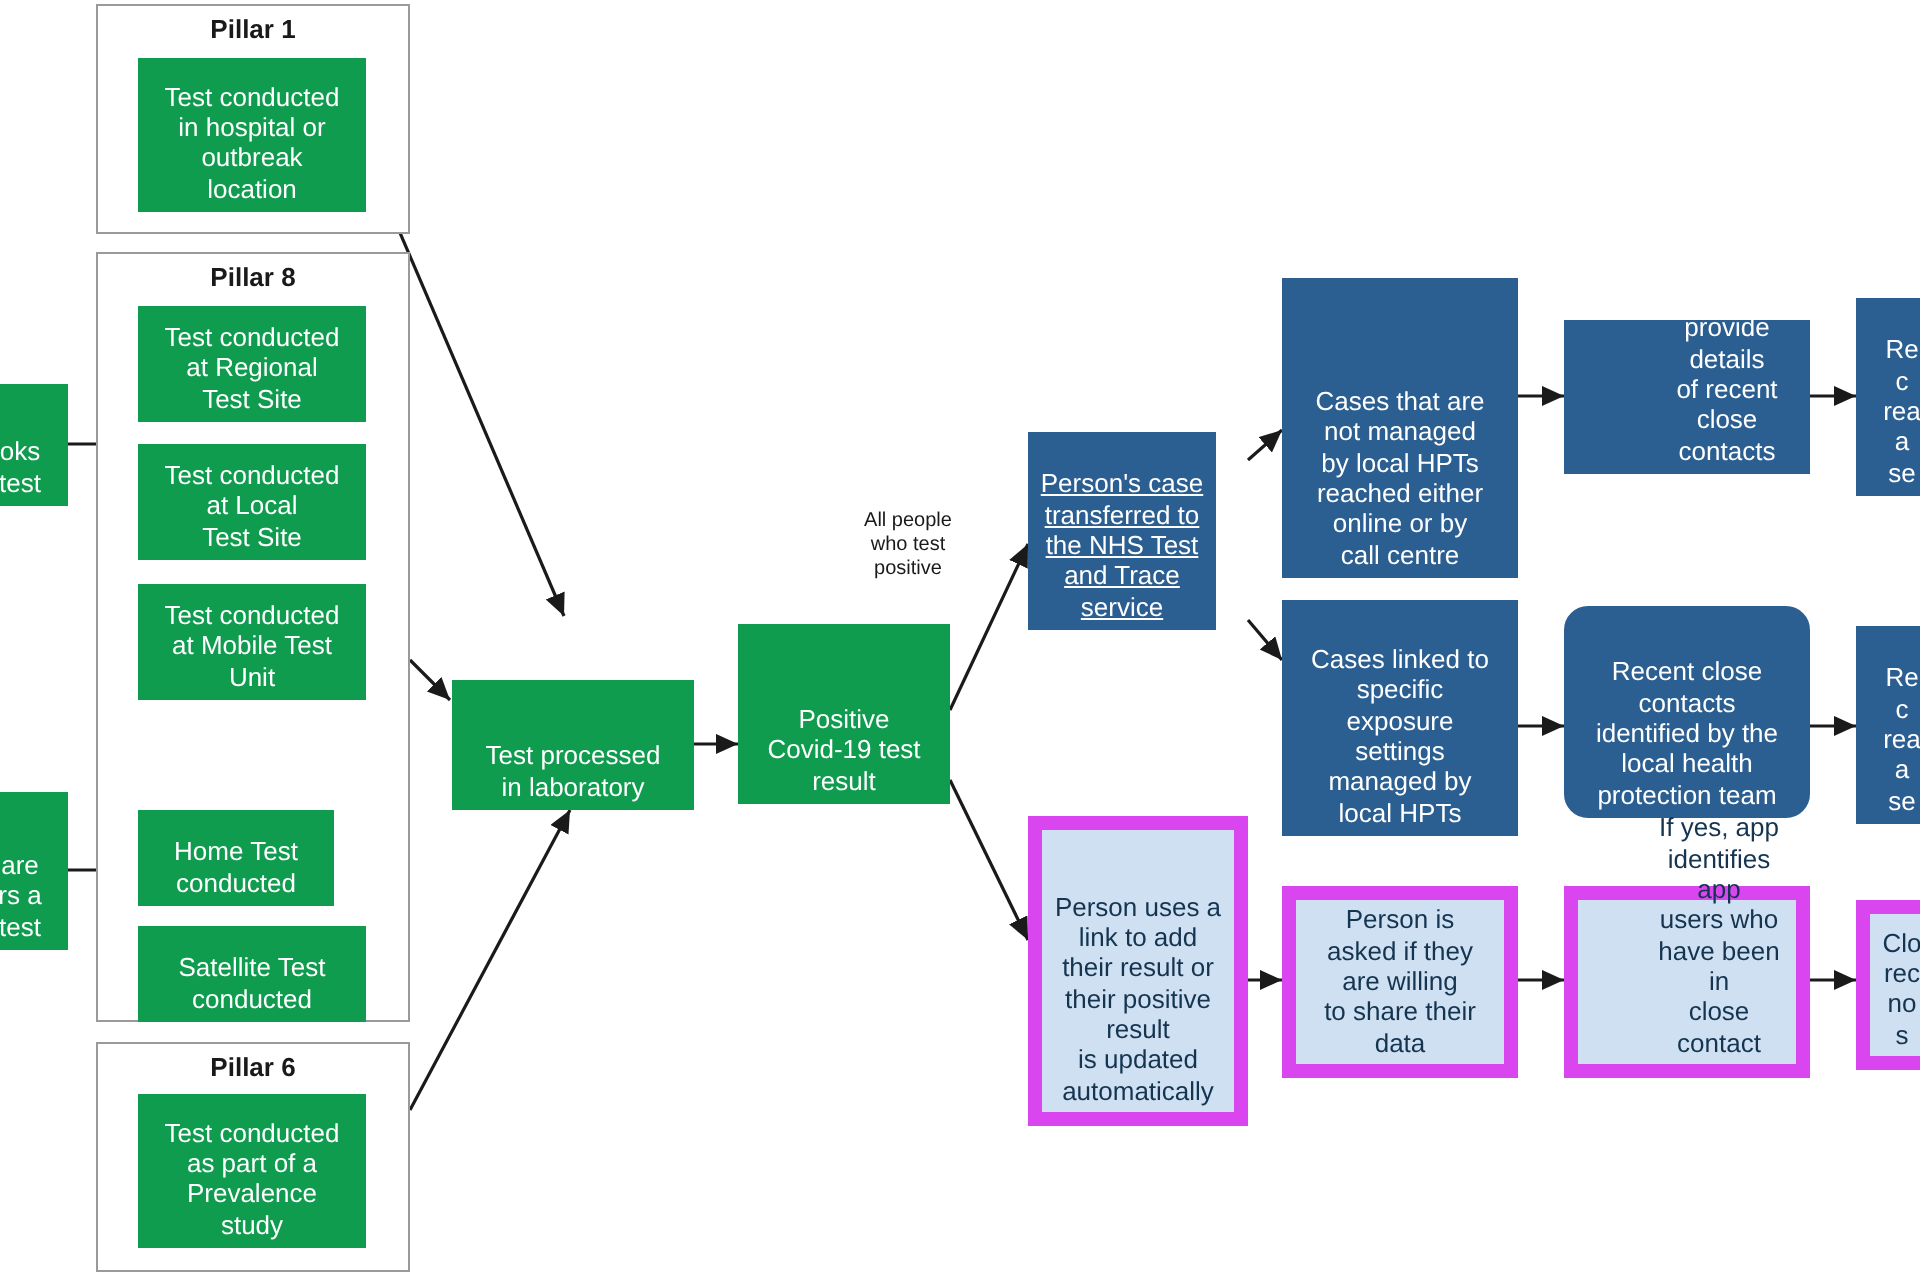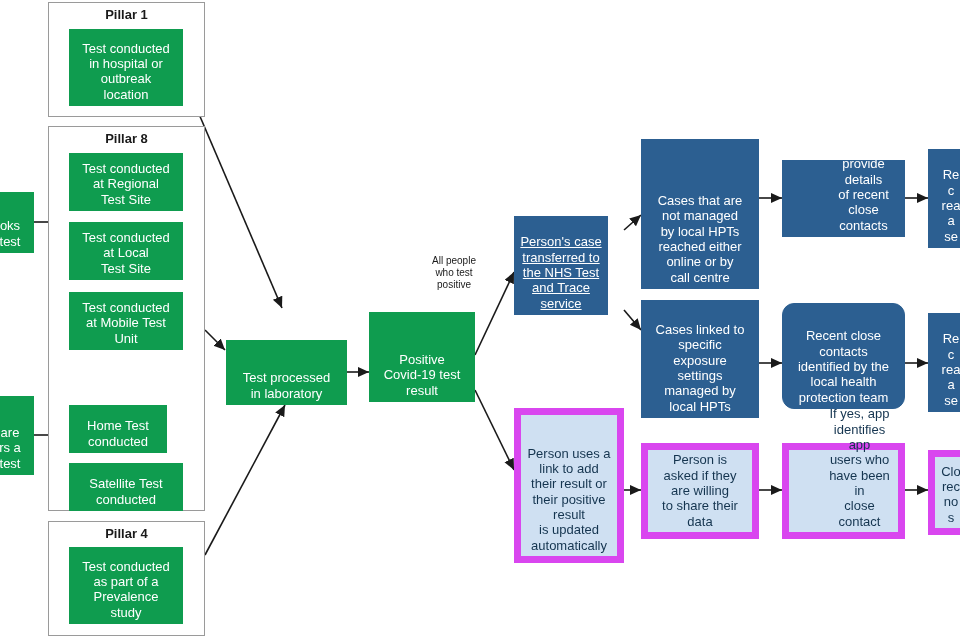--- a/index.html
+++ b/index.html
@@ -131,21 +131,21 @@
     </g>
   </svg>
 
   <div class="group-box" style="left:48px; top:2px; width:157px; height:115px;">
     <div class="group-title">Pillar 1</div>
   </div>
   <div class="group-box" style="left:48px; top:126px; width:157px; height:385px;">
     <div class="group-title">Pillar 8</div>
   </div>
   <div class="group-box" style="left:48px; top:521px; width:157px; height:115px;">
-    <div class="group-title">Pillar 4</div>
+    <div class="group-title">Pillar 6</div>
   </div>
 
   <div class="node green" style="left:-14px; top:192px; width:48px; height:61px;">
     <span>oks<br>test</span>
   </div>
   <div class="node green" style="left:-14px; top:396px; width:48px; height:79px;">
     <span>are<br>rs a<br>test</span>
   </div>
 
   <div class="node green" style="left:69px; top:29px; width:114px; height:77px;">

